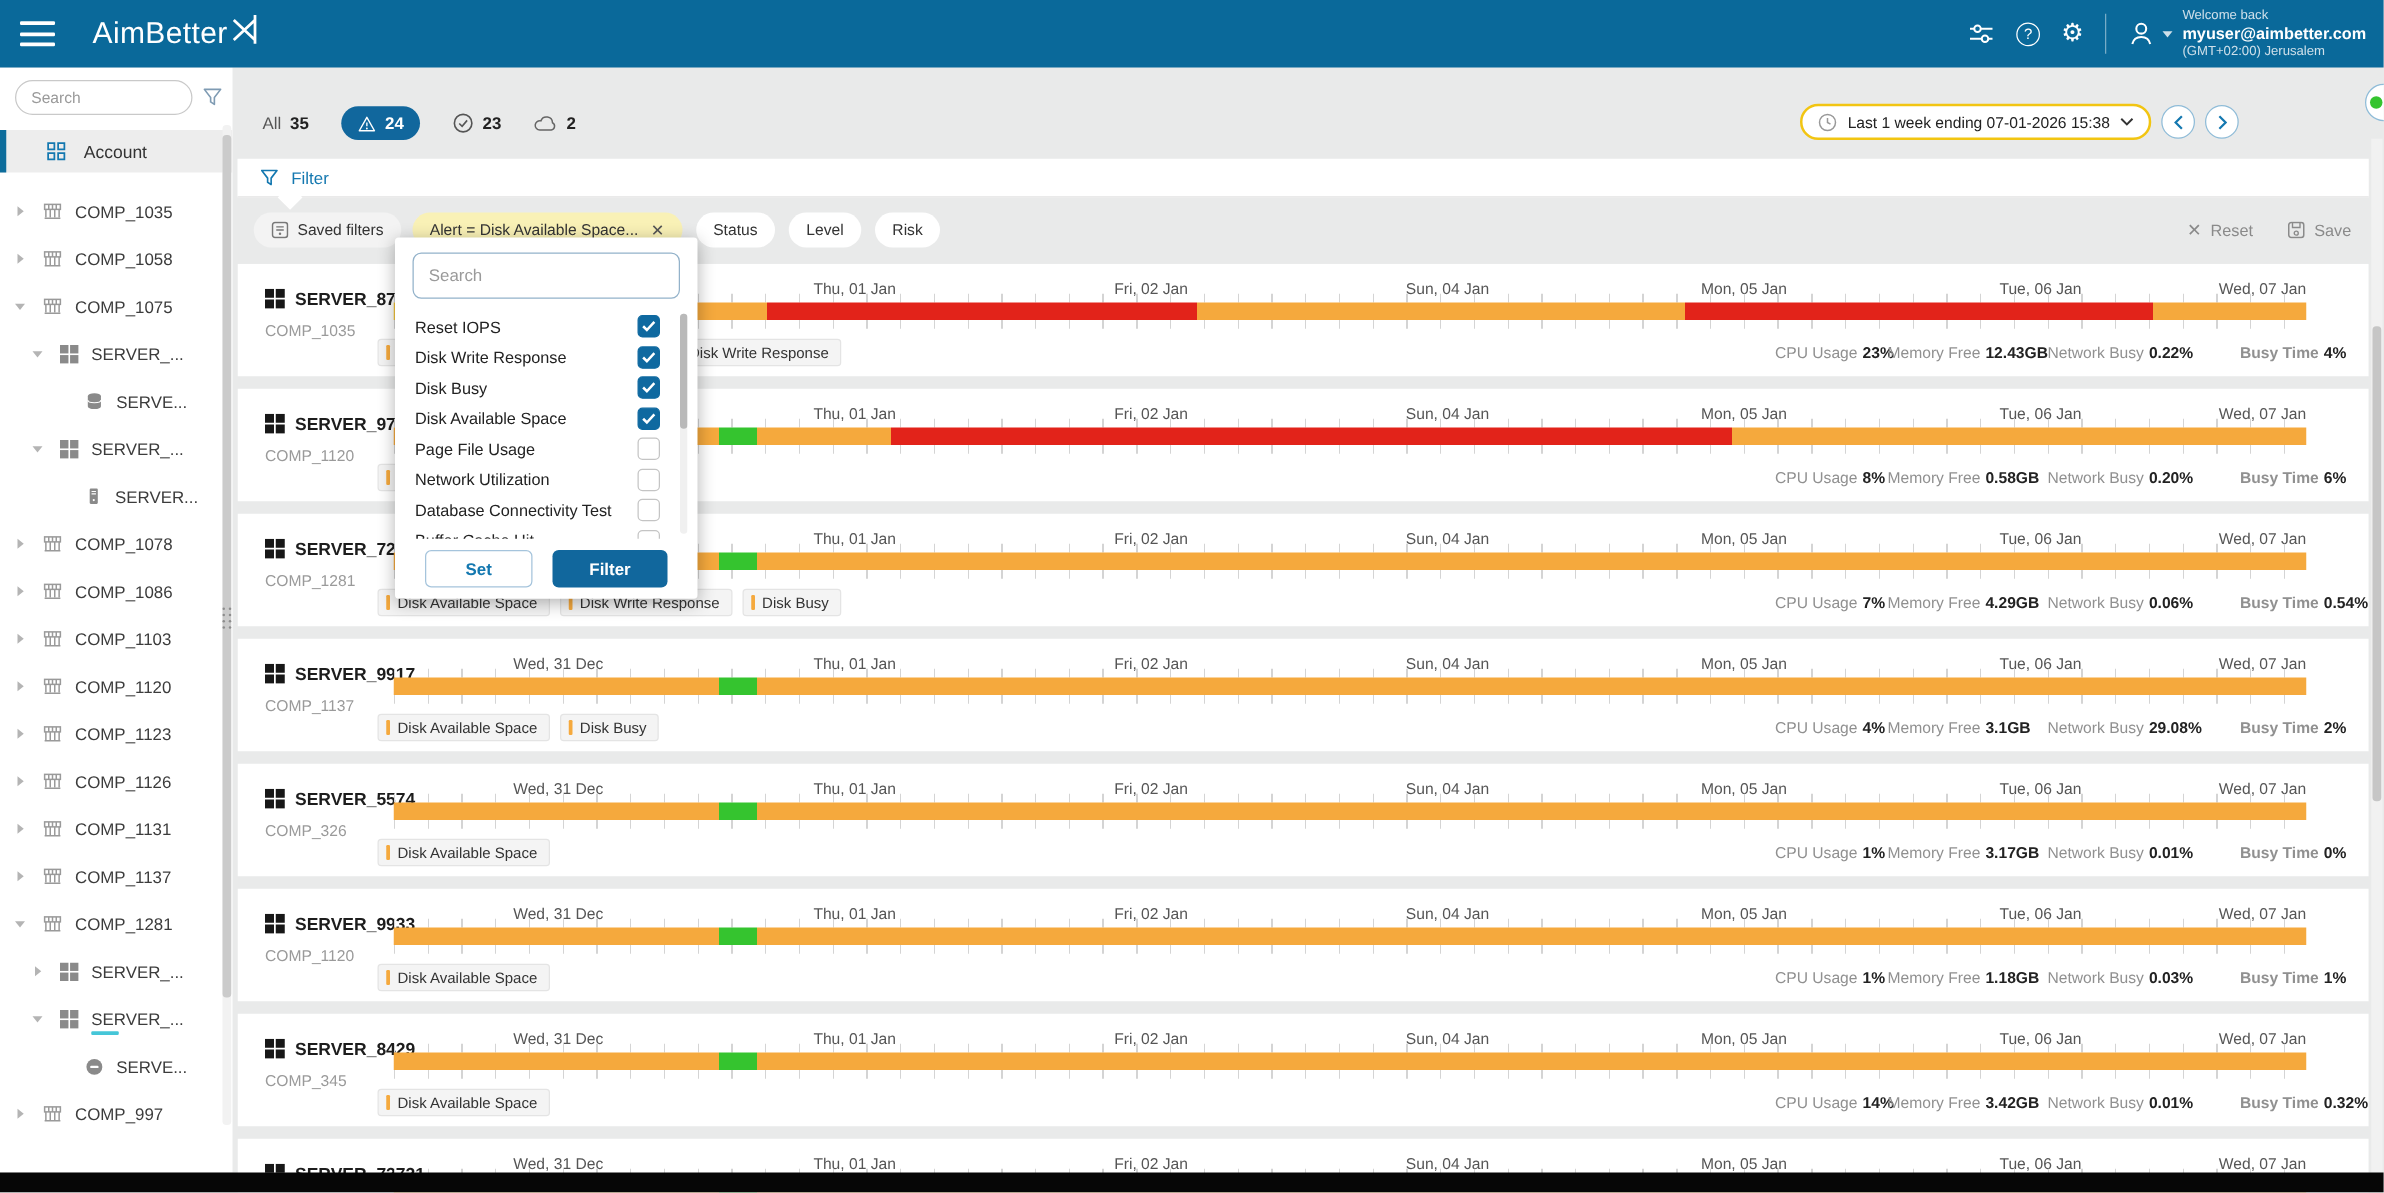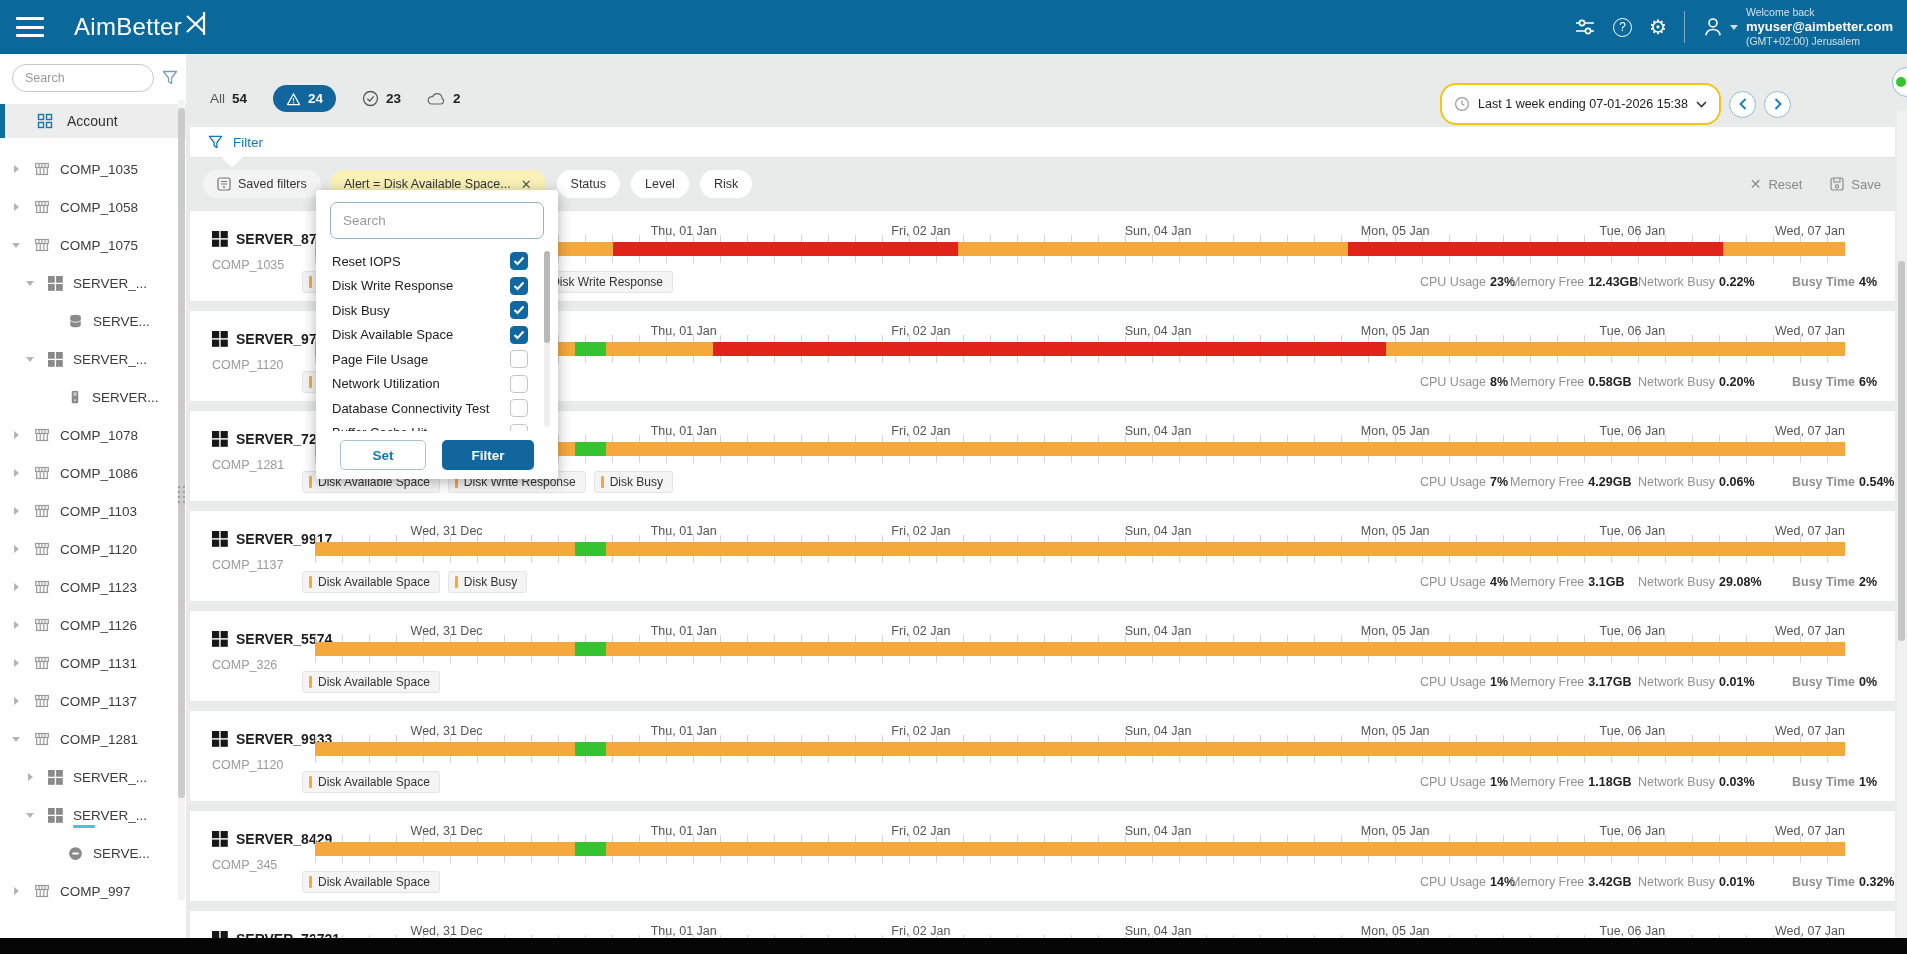--- a/index.html
+++ b/index.html
@@ -58,21 +58,21 @@
   
   .main { position:absolute; left:186px; top:54px; width:1721px; height:884px;margin-top:16px; }
   .tabsrow { position:absolute; top:0; left:0; width:100%; height:56px; }
   .tabs { position:absolute; left:24px; top:15px; display:flex; align-items:center; gap:26px; }
   .tab { display:flex; align-items:center; gap:7px; font-size:13.5px; color:#555; cursor:pointer; }
   .tab b { color:#222; font-size:13.5px; }
   .tab-pill { background:#11679d; border-radius:14px; height:27px; padding:0 13px; display:flex; align-items:center; gap:7px; cursor:pointer; }
   .tab-pill b { color:#fff; font-size:13.5px; }
 
   .range-wrap { position:absolute; top:13px; right:116px; display:flex; align-items:center; gap:8px; }
-  .range-pill { height:42px; border:2px solid #f2c512; border-radius:16px; background:#fff; display:flex; align-items:center; gap:8px; padding:12px 12px; cursor:pointer;justify-content:center; }
+  .range-pill { height:29px; border:2px solid #f2c512; border-radius:16px; background:#fff; display:flex; align-items:center; gap:8px; padding:12px 12px; cursor:pointer;justify-content:center; }
   .range-pill .txt { font-size:12.5px; color:#222; white-space:nowrap; }
   .circ-btn { width:27px; height:27px; border-radius:50%; border:1.5px solid #8fbcd8; background:#fff; display:flex; align-items:center; justify-content:center; cursor:pointer; }
   .refresh-partial { position:absolute; left:1892px; top:67px; width:30px; height:30px; border-radius:50%; border:1.5px solid #8fbcd8; background:#fff; z-index:45; display:flex; align-items:center; }
   .refresh-partial .dot { width:10px; height:10px; border-radius:50%; background:#35c42f; margin-left:3px; }
 
   .filterbar { position:absolute; top:57px; left:4px; width:1705px; height:31px; background:#fff; display:flex; align-items:center; border-bottom:1px solid #e3e3e3; }
   .filterbar .flabel { color:#1478b0; font-size:13.5px; margin-left:10px; cursor:pointer; }
   .filterbar .funnel { margin-left:18px; cursor:pointer; }
   .filter-notch { position:absolute; top:88px; left:32px; width:14px; height:14px; background:#fff; transform:rotate(45deg) translateY(-10px); }
 
@@ -480,21 +480,21 @@
       <i></i>
       <i></i>
     </div>
 </aside>
 
 <div class="main">
   <div class="tabsrow">
     <div class="tabs">
       <span class="tab">
         <span>All</span>
-        <b>54</b>
+        <b>35</b>
       </span>
       <span class="tab-pill">
         <svg width="15" height="14" viewBox="0 0 16 15">
             <path d="M8 2 L14.5 13.5 H1.5 Z" stroke="#fff" stroke-width="1.2" fill="none" stroke-linejoin="round"></path>
             <path d="M8 6.5v3.2" stroke="#fff" stroke-width="1.2"></path>
             <circle cx="8" cy="11.6" r=".8" fill="#fff"></circle>
           </svg>
         <b>24</b>
       </span>
       <span class="tab">

